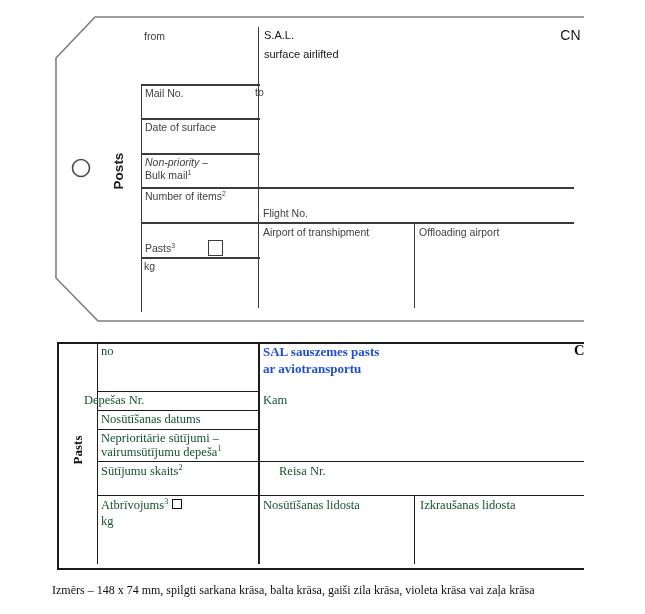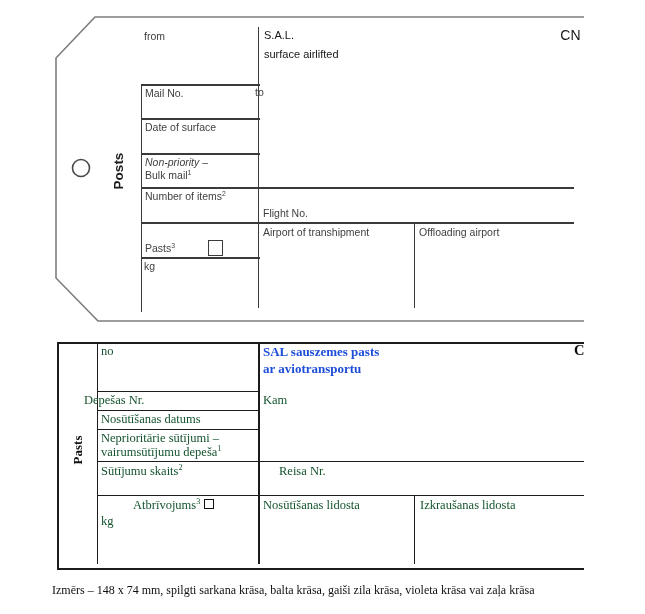--- a/index.html
+++ b/index.html
@@ -106,21 +106,21 @@
     <div class="b-label" style="left:84px;top:393px;">Depešas Nr.</div>
     <div class="b-label" style="left:263px;top:393px;">Kam</div>
     <div class="b-label" style="left:101px;top:412px;">Nosūtīšanas datums</div>
 
     <div class="b-label" style="left:101px;top:431px;">Neprioritārie sūtījumi –</div>
     <div class="b-label" style="left:101px;top:445px;"><span>vairumsūtījumu depeša</span><sup>1</sup></div>
 
     <div class="b-label" style="left:101px;top:464px;"><span>Sūtījumu skaits</span><sup>2</sup></div>
     <div class="b-label" style="left:263px;top:464px;margin-left:16px;">Reisa Nr.</div>
 
-    <div class="b-label" style="left:101px;top:498px;margin-left:32px;"><span>Atbrīvojums</span><sup>3</sup><span class="b-checkbox"></span></div>
+    <div class="b-label" style="left:101px;top:498px;"><span>Atbrīvojums</span><sup>3</sup><span class="b-checkbox"></span></div>
     <div class="b-label" style="left:101px;top:514px;">kg</div>
 
     <div class="b-label" style="left:263px;top:498px;">Nosūtīšanas lidosta</div>
     <div class="b-label" style="left:420px;top:498px;">Izkraušanas lidosta</div>
 
     <div class="b-vertical" style="left:78px;top:450px;">Pasts</div>
   </div>
 
   <div class="caption" style="left:52px;top:583px;">Izmērs – 148 x 74 mm, spilgti sarkana krāsa, balta krāsa, gaiši zila krāsa, violeta krāsa vai zaļa krāsa</div>
 

